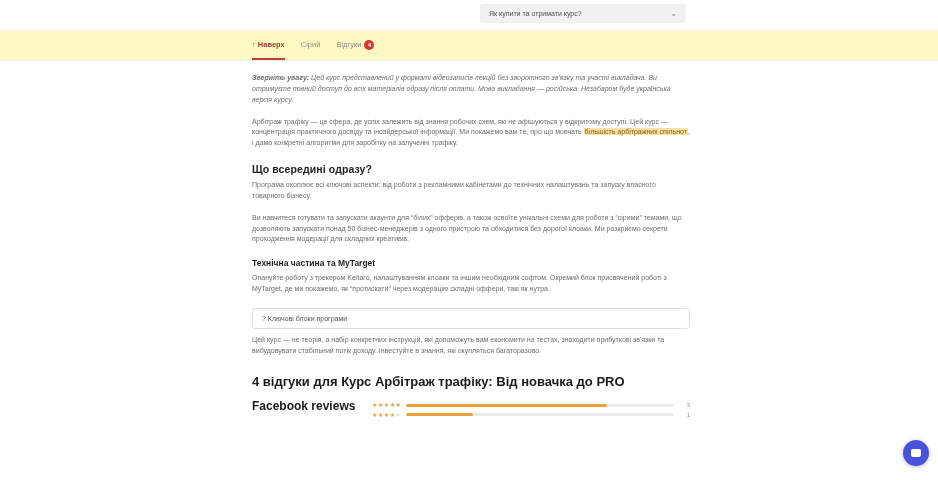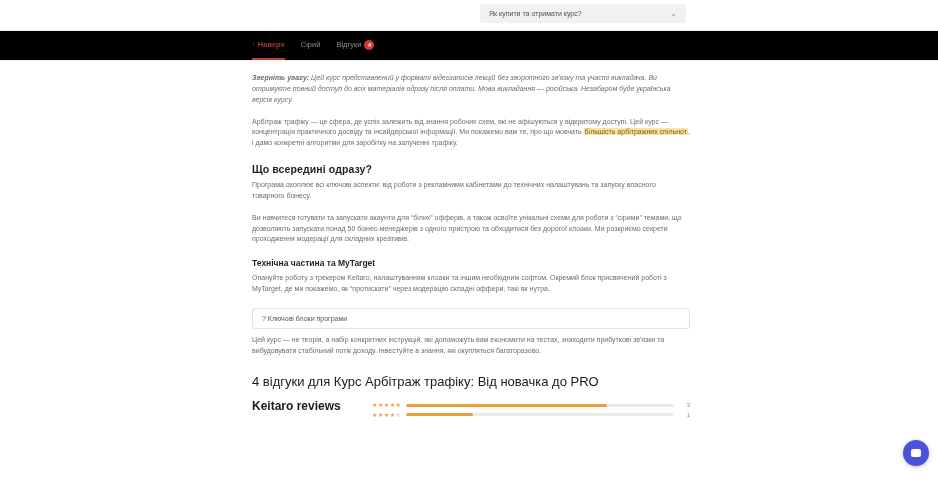--- a/index.html
+++ b/index.html
@@ -11,42 +11,42 @@
   .topbar{height:30px;position:relative;background:#fff;border-bottom:1px solid #f2f2f2;}
   .howto{
     position:absolute;left:480px;top:4px;width:206px;height:19px;background:#f1f1f1;
     border-radius:3px;display:flex;align-items:center;justify-content:space-between;
     padding:0 9px;font-size:7px;color:#4f4f4f;cursor:pointer;box-sizing:border-box;
   }
   .howto .chev{color:#8a8a8a;font-size:8px;line-height:1;}
   
   .tabs{
     display:flex;align-items:stretch;gap:16px;height:29px;padding-left:252px;
-    border-bottom:1px solid #ececec;font-size:7.5px;color:#8d8d8d;background:#000000;
+    border-bottom:1px solid #ececec;font-size:7.5px;color:#8d8d8d;background:#fef9c3;
   }
   .tab{display:flex;align-items:center;gap:3px;cursor:pointer;border-bottom:2px solid transparent;}
   .tab.active{color:#9e3c35;font-weight:bold;border-bottom-color:#b5433c;}
   .tab .badge{
     width:10px;height:10px;border-radius:50%;background:#d33a2f;color:#fff;
     font-size:5.5px;display:inline-flex;align-items:center;justify-content:center;font-weight:bold;
   }
   
   .content{margin:12px 0 0 252px;width:438px;}
   .content p{font-size:7px;line-height:1.55;margin:5px 0 11px;color:#6d6d6d;}
   .notice{font-style:italic;color:#5a5a5a;}
   .notice .lead{font-weight:bold;}
   h2{font-size:10.5px;color:#1f1f1f;margin:14px 0 4px;font-weight:700;letter-spacing:.1px;}
   h3{font-size:8.5px;color:#1f1f1f;margin:13px 0 3px;font-weight:700;}
   mark.hl{background:#fbe3a3;color:#7d5a1c;padding:0 1px;}
   .accordion{
     border:1px solid #e0e0e0;border-radius:3px;padding:6px 9px;font-size:7px;
     color:#555;margin:13px 0 6px;cursor:pointer;background:#fff;
   }
   
-  .reviews-heading{font-size:13px;font-weight:400;color:#1b1b1b;margin:17px 0 10px;}
+  .reviews-heading{font-size:13px;font-weight:700;color:#1b1b1b;margin:17px 0 10px;}
   .summary{display:flex;align-items:flex-start;}
   .summary-left{width:108px;flex:none;}
   .cr-title{font-size:12px;font-weight:700;color:#1b1b1b;margin:0 0 7px;}
   .bars{flex:1;margin-left:12px;padding-top:2px;}
   .bar-row{display:flex;align-items:center;height:9.5px;cursor:pointer;}
   .row-stars{font-size:6px;letter-spacing:.5px;line-height:1;flex:none;width:28px;}
   .row-stars .f{color:#e9a13b;font-style:normal;}
   .row-stars .e{color:#dedede;font-style:normal;}
   .track{flex:1;height:3px;background:#ebebeb;border-radius:2px;margin:0 8px 0 6px;overflow:hidden;}
   .trackfill{display:block;height:100%;background:#e9a13b;border-radius:2px;}
@@ -96,21 +96,21 @@
   <p>Опануйте роботу з трекером Keitaro, налаштуванням клоаки та іншим необхідним софтом. Окремий блок присвячений роботі з MyTarget, де ми покажемо, як “протискати” через модерацію складні оффери, такі як нутра.</p>
 
   <div class="accordion">? Ключові блоки програми</div>
 
   <p>Цей курс — не теорія, а набір конкретних інструкцій, які допоможуть вам економити на тестах, знаходити прибуткові зв'язки та вибудовувати стабільний потік доходу. Інвестуйте в знання, які окупляться багаторазово.</p>
 
   <div class="reviews-heading">4 відгуки для Курс Арбітраж трафіку: Від новачка до PRO</div>
 
   <div class="summary">
     <div class="summary-left">
-      <div class="cr-title">Keitaro reviews</div>
+      <div class="cr-title">Facebook reviews</div>
 
     </div>
     <div class="bars">
         <div class="bar-row">
           <span class="row-stars"><i class="f">★</i><i class="f">★</i><i class="f">★</i><i class="f">★</i><i class="f">★</i></span>
           <span class="track">
             <span class="trackfill" style="width:75%"></span>
           </span>
           <span class="count">3</span>
         </div>

